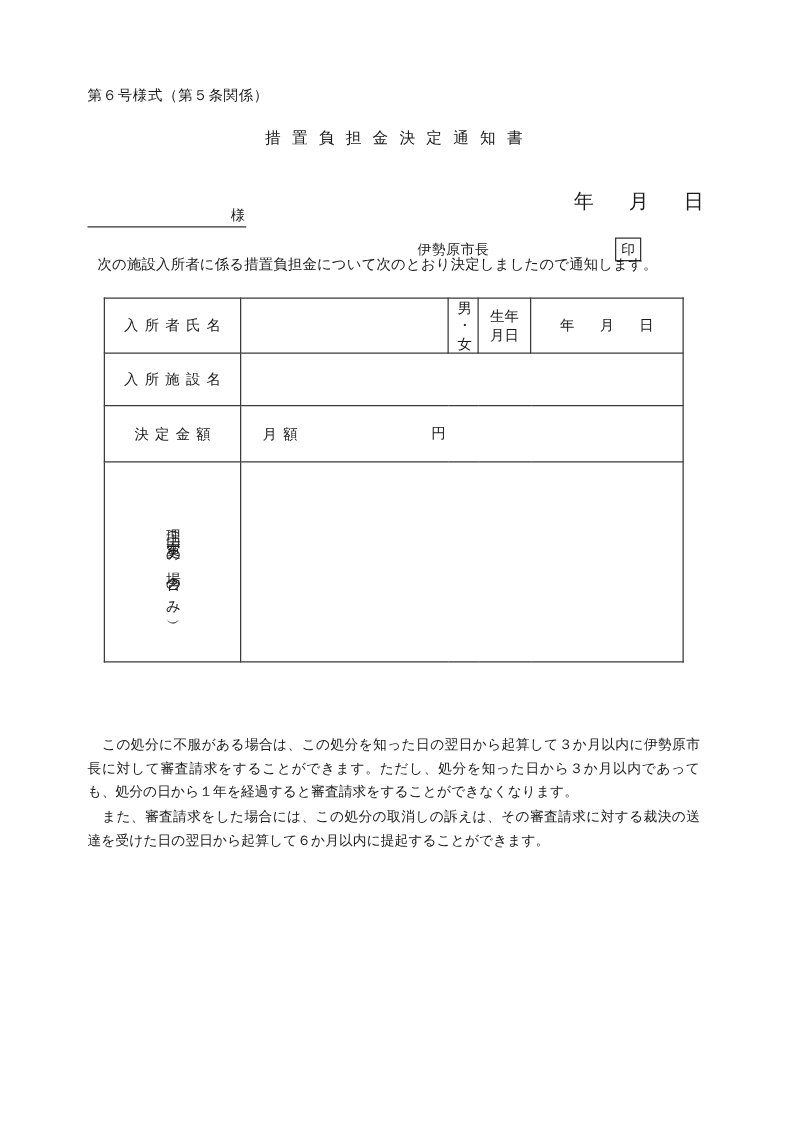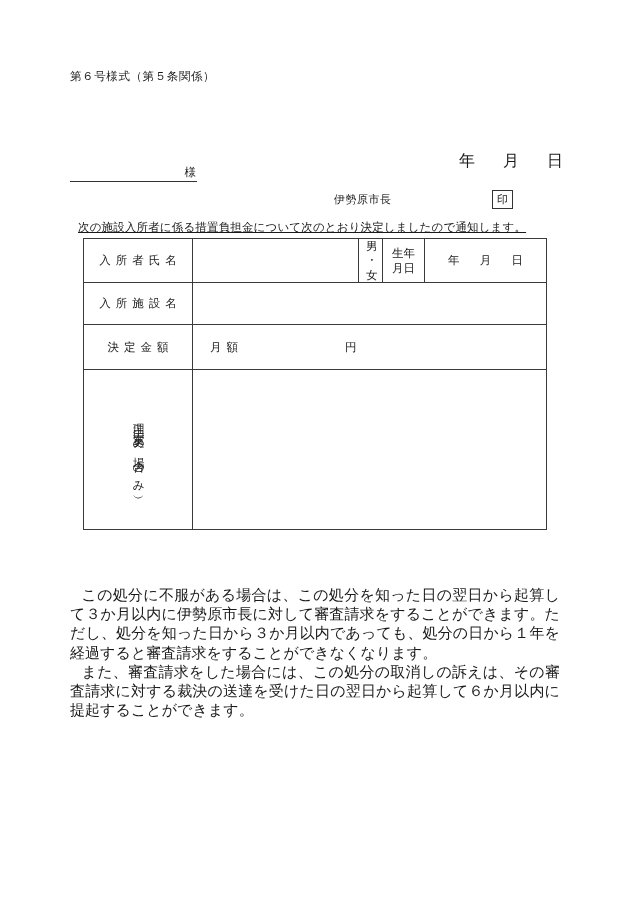--- a/index.html
+++ b/index.html
@@ -88,24 +88,23 @@
     height: 17px;
     border: 1px solid #333;
     font-size: 11px;
     line-height: 17px;
     text-align: center;
   }
 
   
   .lead {
     left: 78px;
-    top: 220px;
+    top: 204px;
     font-size: 11.5px;
     letter-spacing: 0.15px;
-    text-decoration: underline;
   }
 
   
   .tbl {
     position: absolute;
     left: 83px;
     top: 238px;
     width: 463px;
     border-collapse: collapse;
     table-layout: fixed;
@@ -168,21 +167,21 @@
   }
 
   
   .body-wrap {
     position: absolute;
     left: 70px;
     top: 586px;
     width: 490px;
   }
   .para {
-    font-size: 15px;
+    font-size: 11px;
     line-height: 19.2px;
     text-indent: 11.6px;
     text-align: justify;
     text-justify: inter-character;
     margin: 0 0 0 0;
     letter-spacing: 0.05px;
   }
 
   
   .footer-note {
@@ -192,20 +191,21 @@
   }
   .footer-note .blank { display: inline-block; width: 118px; }
 </style>
 </head>
 <body>
 
 <div class="page">
 
   <div class="abs form-no">第６号様式（第５条関係）</div>
 
+  <div class="abs doc-title">措置負担金決定通知書</div>
 
 
   <div class="abs issue-date nowrap">
     <span>年</span><span class="gap"></span><span>月</span><span class="gap"></span><span>日</span>
   </div>
 
   <div class="abs addressee">
     <span>様</span>
   </div>
 

